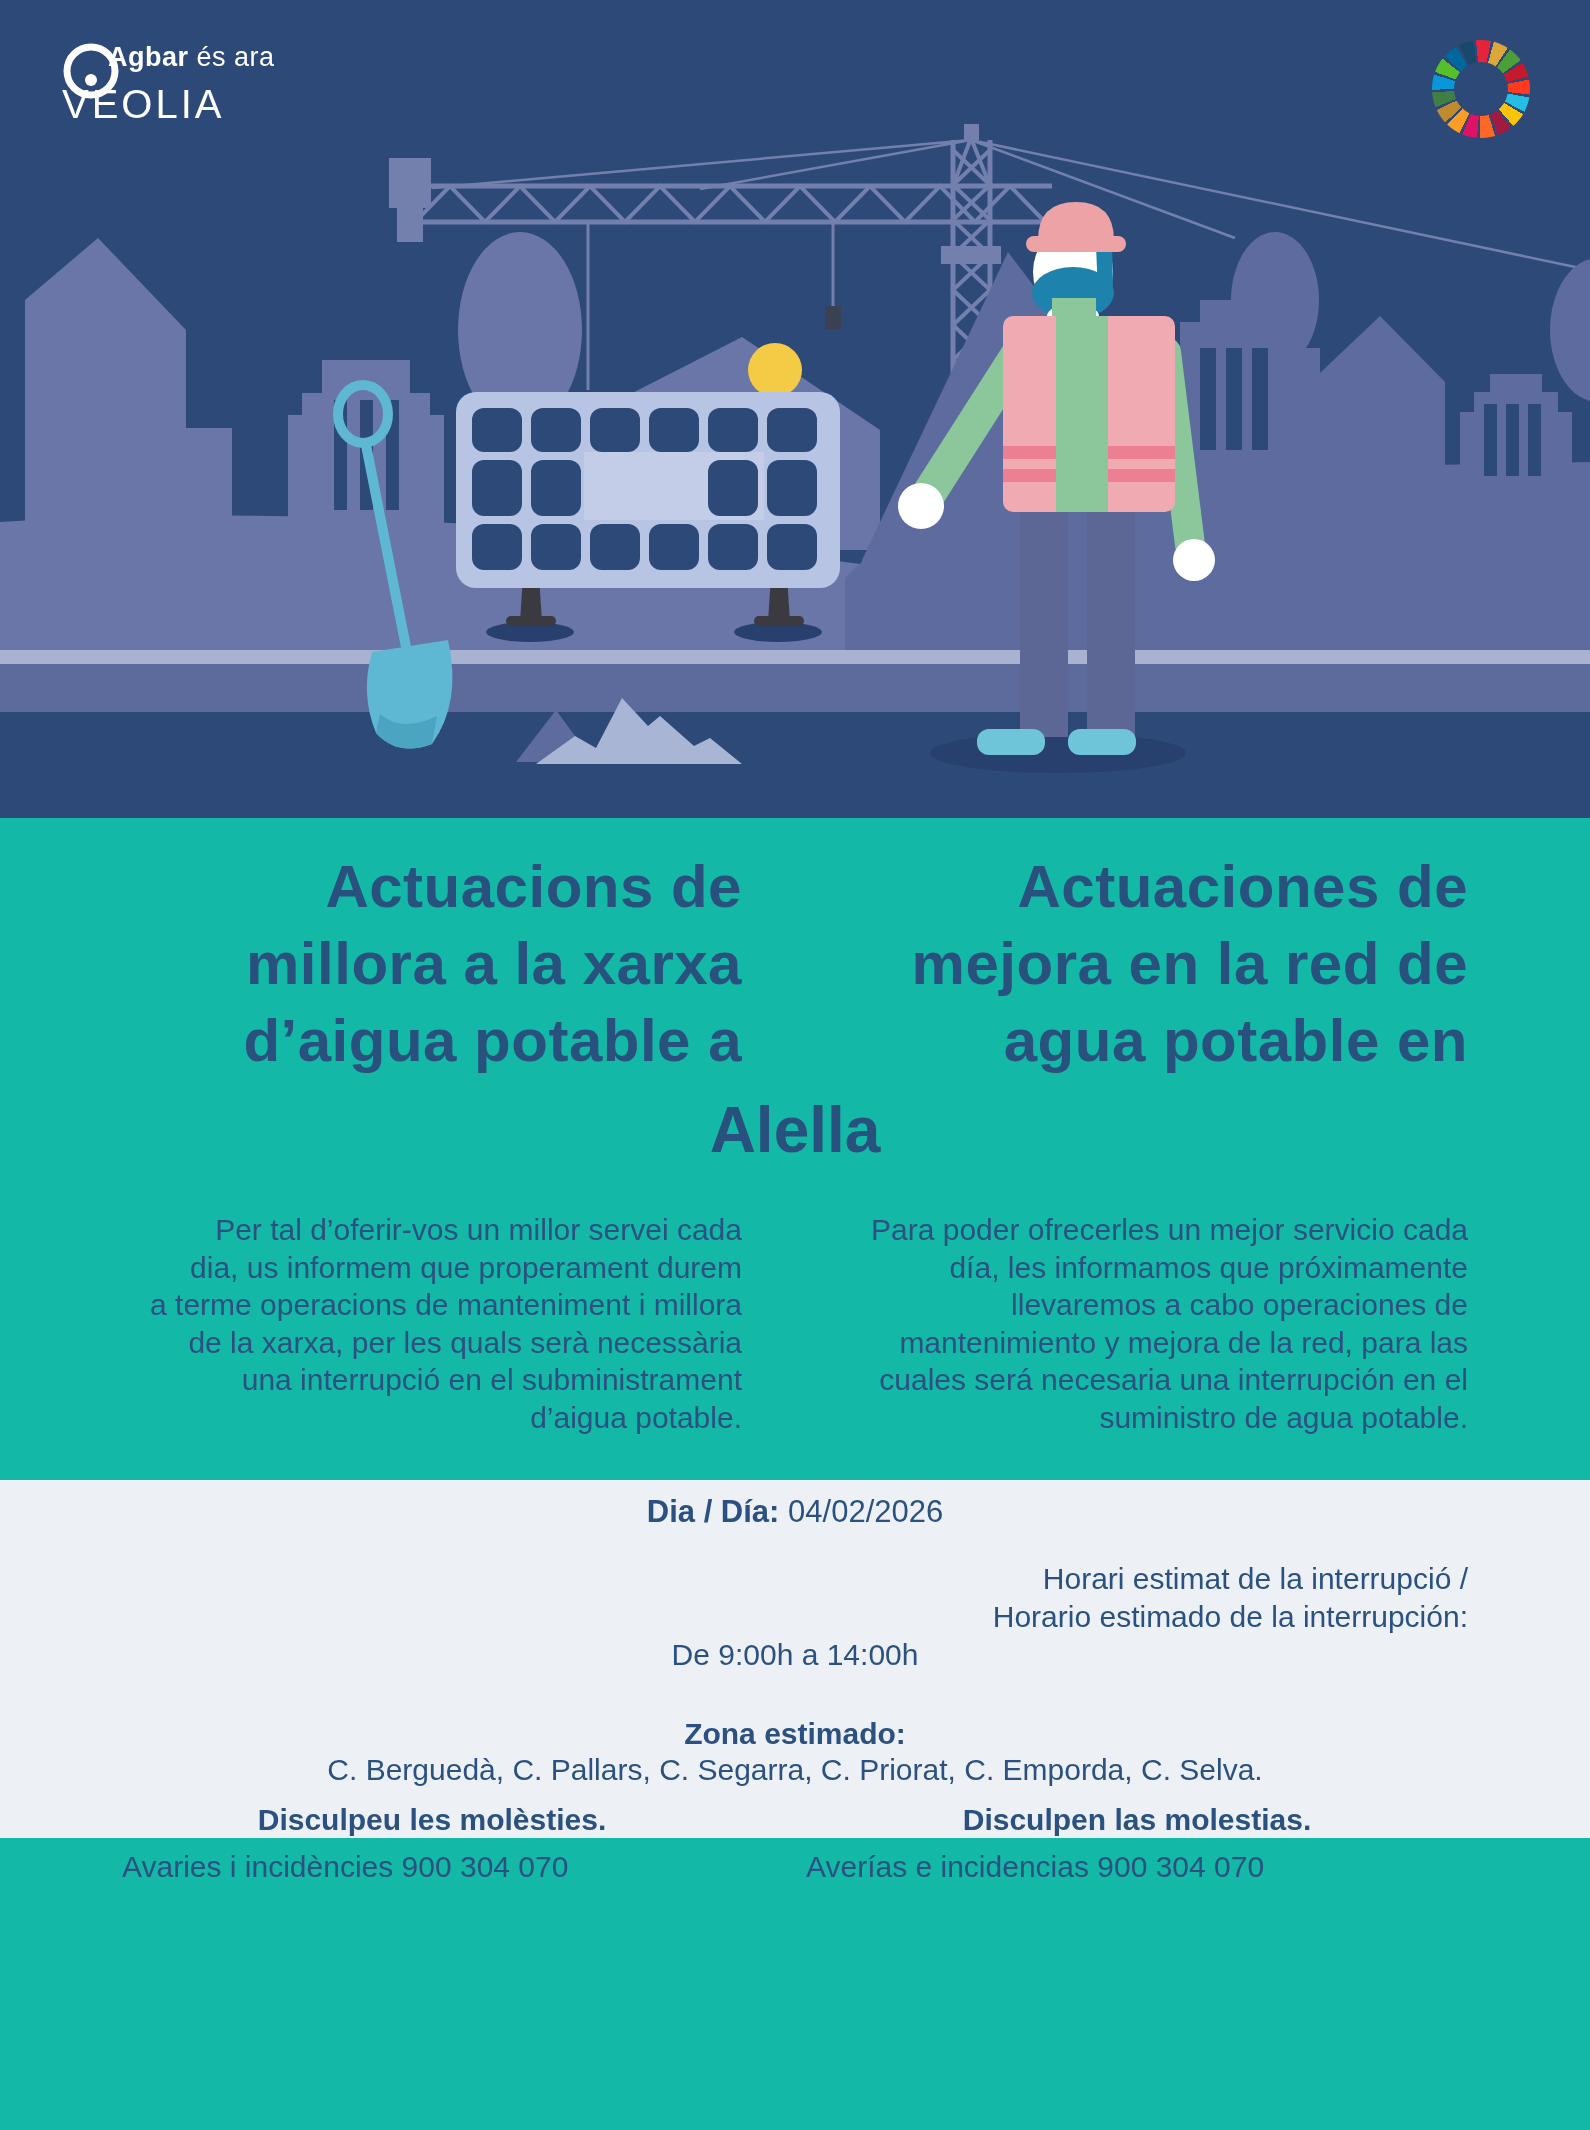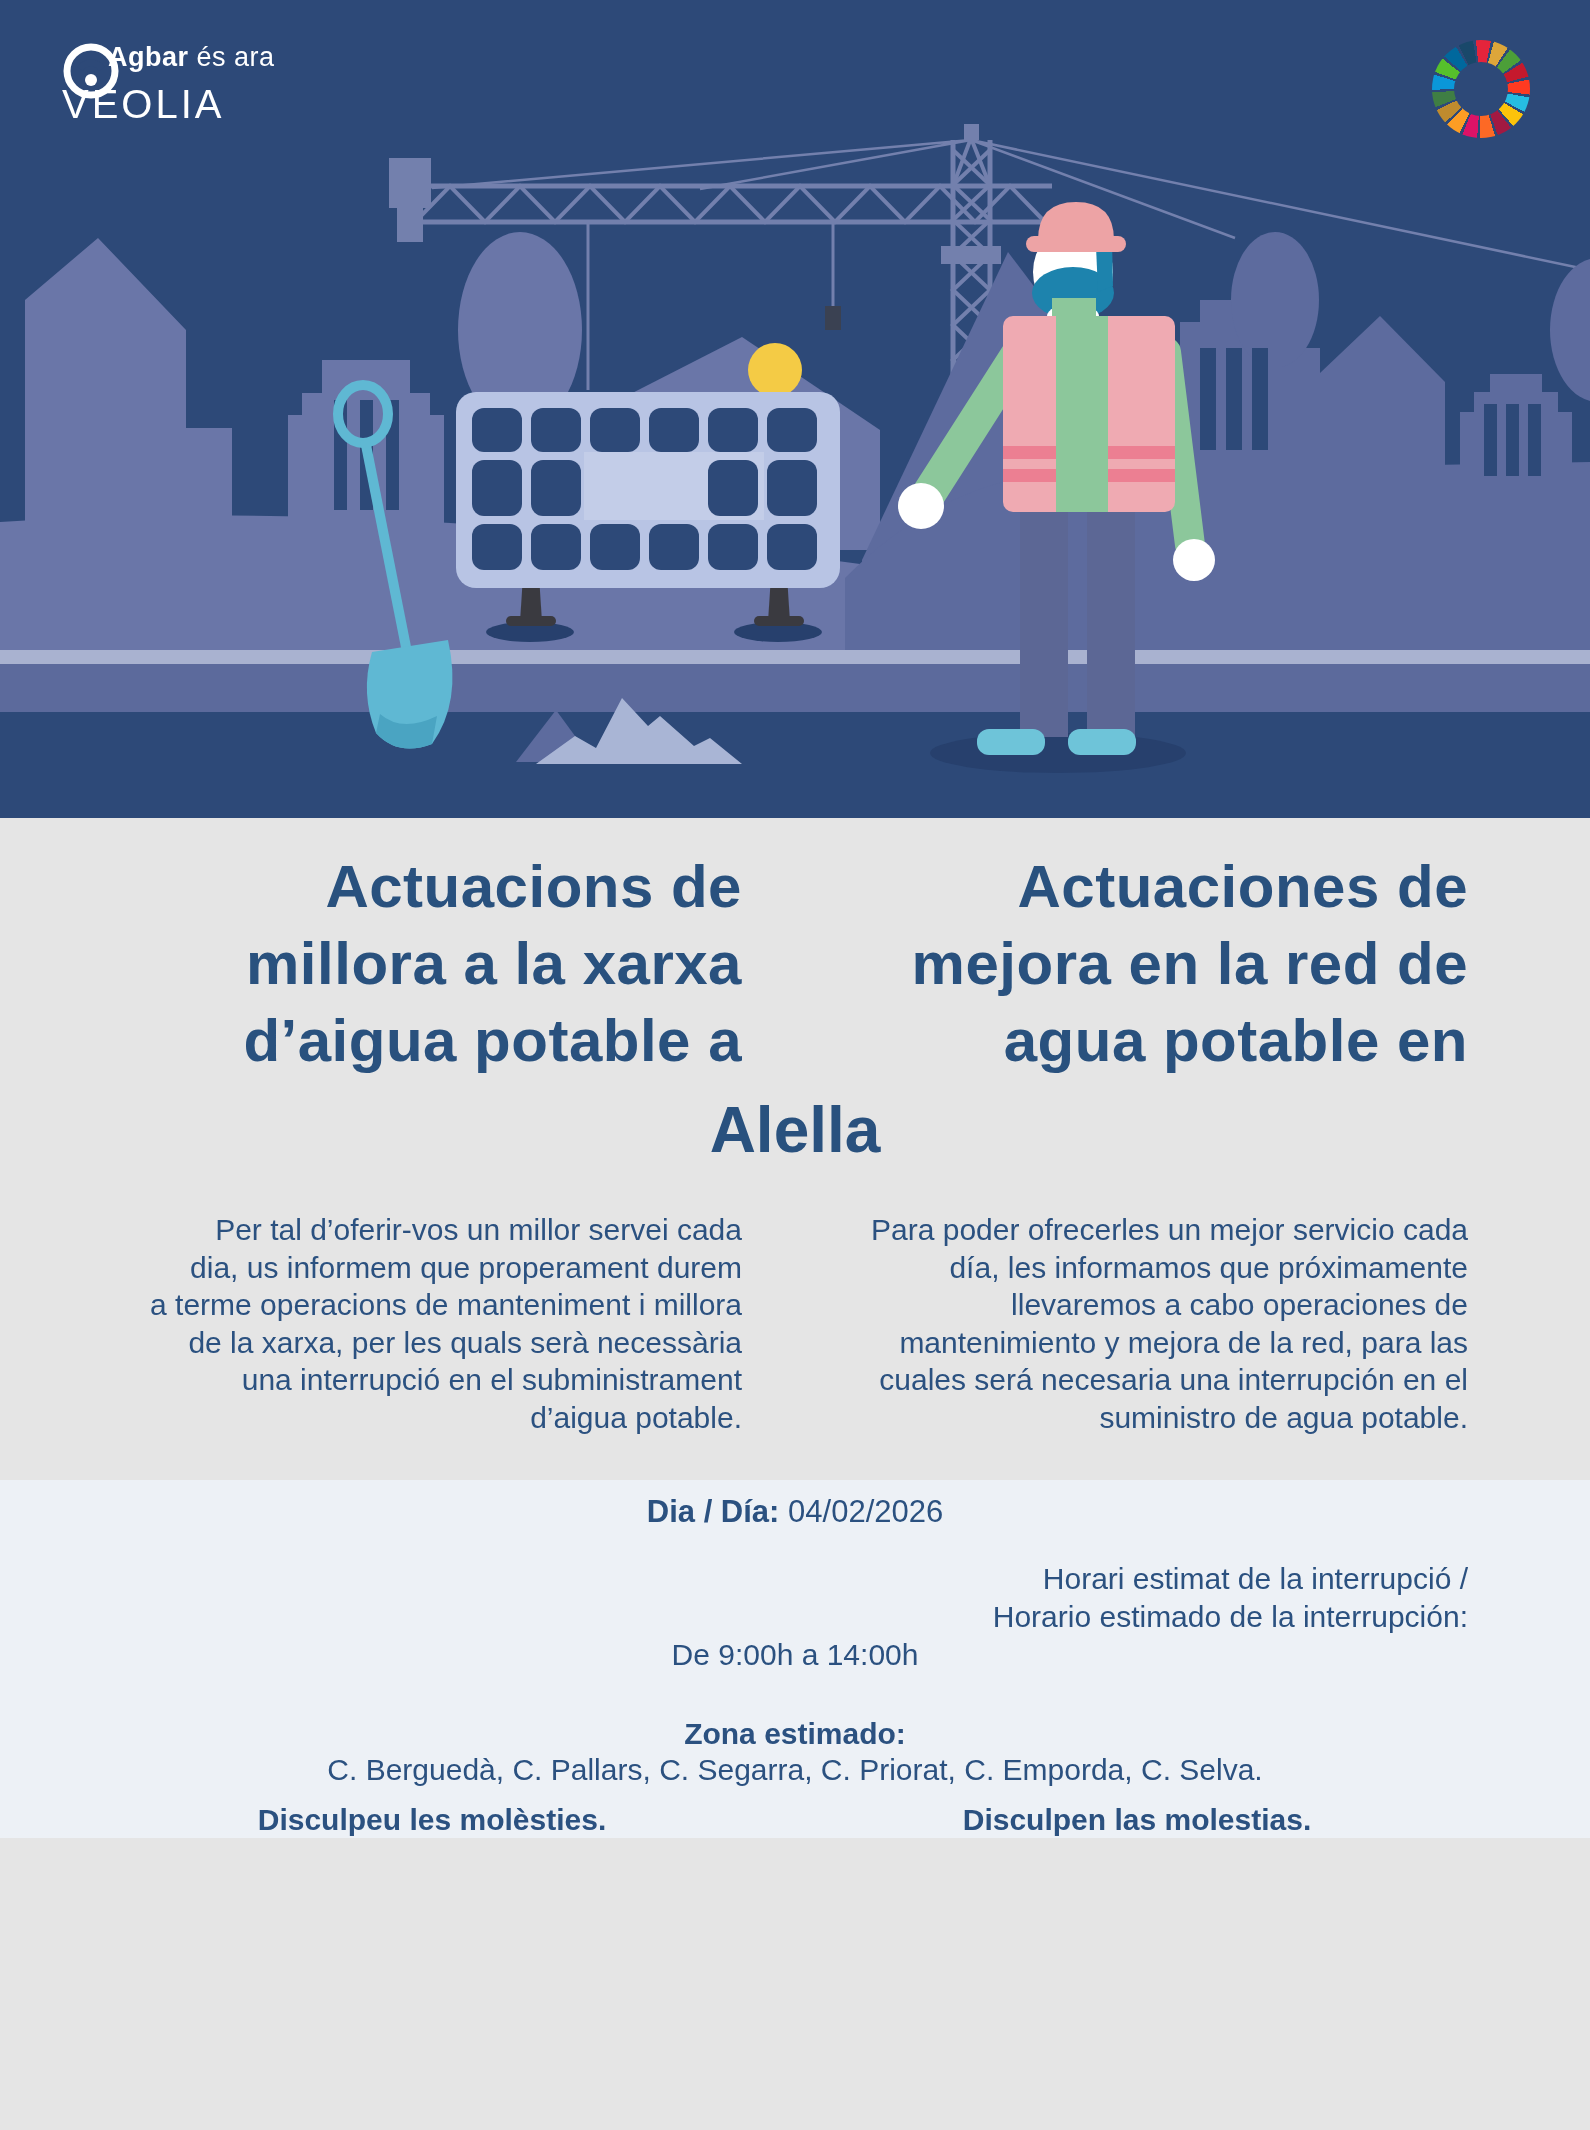--- a/index.html
+++ b/index.html
@@ -1,17 +1,17 @@
 <!DOCTYPE html>
 <html><head>
 <meta charset="utf-8">
 <style>
   html,body{margin:0;padding:0;}
   body{width:1590px;height:2130px;background:#ffffff;font-family:"Liberation Sans",sans-serif;color:#2b5180;}
-  .page{position:relative;width:1590px;height:2130px;overflow:hidden;background:#e5e5e5;}
+  .page{position:relative;width:1590px;height:2130px;overflow:hidden;background:#14b8a6;}
 
   
   .banner{position:relative;width:1590px;height:818px;background:#2d4978;}
   .banner svg{position:absolute;left:0;top:0;display:block;}
   .brand{position:absolute;left:62px;top:42px;color:#fff;}
   .agbar-line{font-size:27px;margin-left:46px;letter-spacing:.5px;}
   .agbar-line b{font-weight:bold;}
   .veolia-row{display:flex;align-items:center;gap:13px;margin-top:9px;}
   .veolia-text{font-size:40px;font-weight:normal;letter-spacing:3px;}
   .sdg{position:absolute;top:40px;right:60px;width:98px;height:98px;border-radius:50%;}
@@ -237,14 +237,18 @@
 Horario estimado de la interrupción:</div>
     <div class="sched-value">De 9:00h a 14:00h</div>
     <div class="zone-label">Zona estimado:</div>
     <div class="zone-value">C. Berguedà, C. Pallars, C. Segarra, C. Priorat, C. Emporda, C. Selva.</div>
     <div class="cols apology-row">
       <div class="col-l">Disculpeu les molèsties.</div>
       <div class="col-r">Disculpen las molestias.</div>
     </div>
   </div>
 
+  <div class="cols contact-row">
+    <div class="col-l">Avaries i incidències 900 304 070</div>
+    <div class="col-r">Averías e incidencias 900 304 070</div>
+  </div>
 
 </div>
 
 </body></html>

